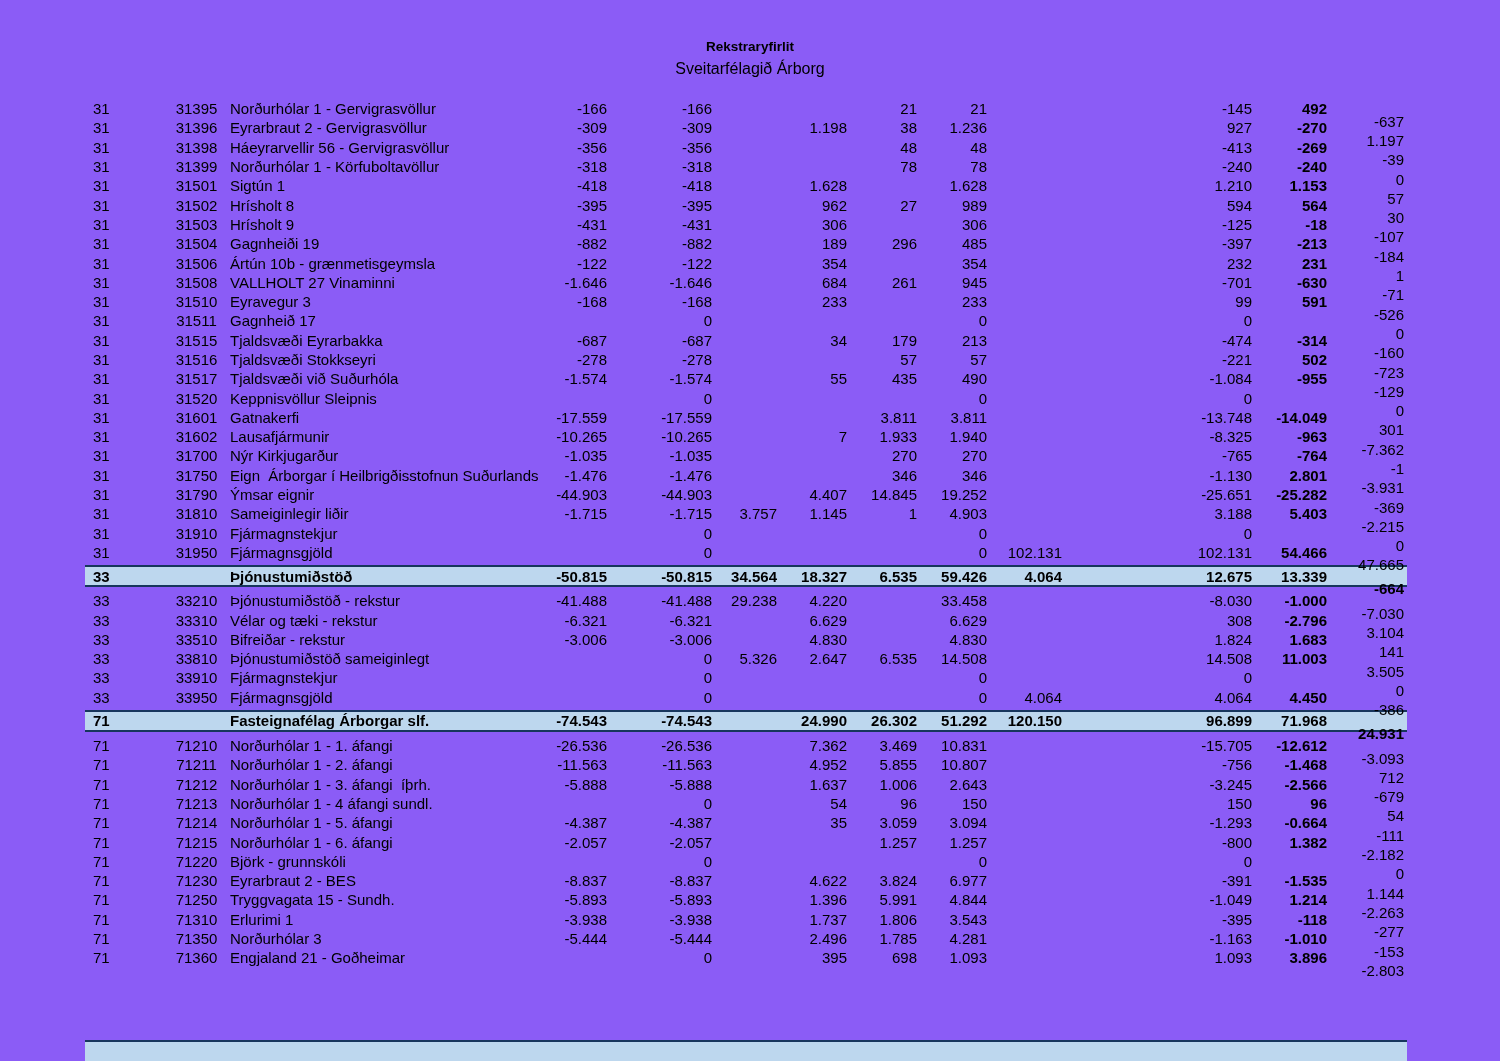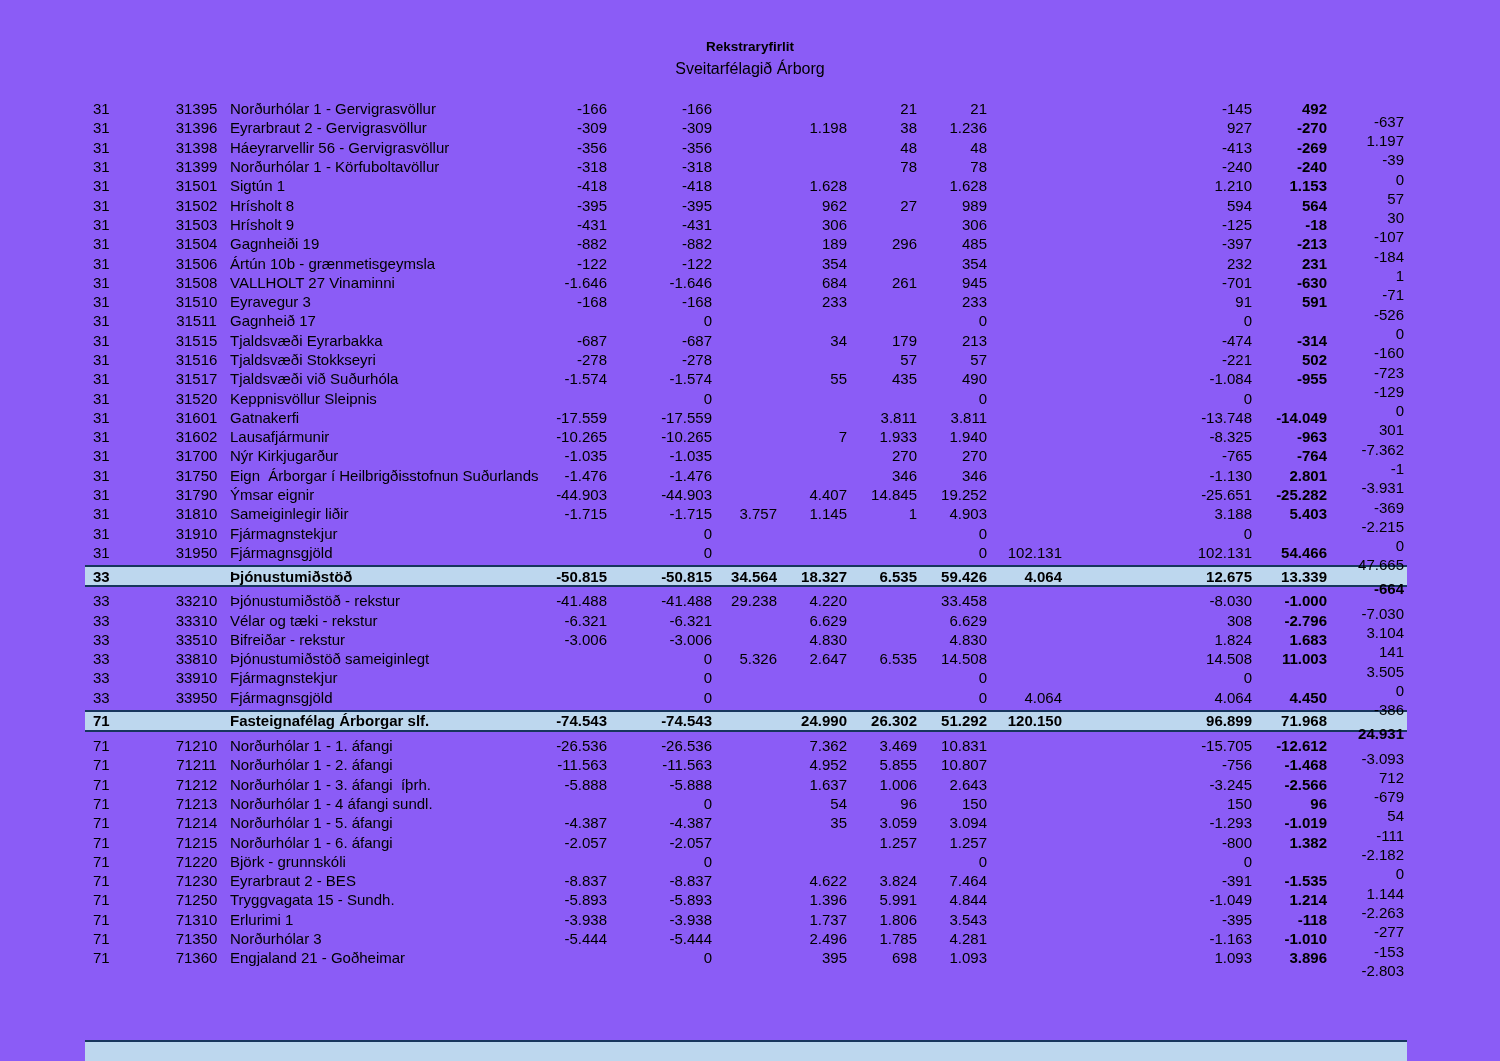--- a/index.html
+++ b/index.html
@@ -220,21 +220,21 @@
         <div class="cell c-dept">31</div>
         <div class="cell c-acct">31510</div>
         <div class="cell c-name">Eyravegur 3</div>
         <div class="cell num c1">-168</div>
         <div class="cell num c2">-168</div>
         <div class="cell num c3"></div>
         <div class="cell num c4">233</div>
         <div class="cell num c5"></div>
         <div class="cell num c6">233</div>
         <div class="cell num c7"></div>
-        <div class="cell num c8">91</div>
+        <div class="cell num c8">99</div>
         <div class="cell num c9">591</div>
         <div class="cell num c10">-526</div>
       </div>
       <div class="row">
         <div class="cell c-dept">31</div>
         <div class="cell c-acct">31511</div>
         <div class="cell c-name">Gagnheið 17</div>
         <div class="cell num c1"></div>
         <div class="cell num c2">0</div>
         <div class="cell num c3"></div>
@@ -611,21 +611,21 @@
         <div class="cell c-acct">71214</div>
         <div class="cell c-name">Norðurhólar 1 - 5. áfangi</div>
         <div class="cell num c1">-4.387</div>
         <div class="cell num c2">-4.387</div>
         <div class="cell num c3"></div>
         <div class="cell num c4">35</div>
         <div class="cell num c5">3.059</div>
         <div class="cell num c6">3.094</div>
         <div class="cell num c7"></div>
         <div class="cell num c8">-1.293</div>
-        <div class="cell num c9">-1.019</div>
+        <div class="cell num c9">-0.664</div>
         <div class="cell num c10">-111</div>
       </div>
       <div class="row">
         <div class="cell c-dept">71</div>
         <div class="cell c-acct">71215</div>
         <div class="cell c-name">Norðurhólar 1 - 6. áfangi</div>
         <div class="cell num c1">-2.057</div>
         <div class="cell num c2">-2.057</div>
         <div class="cell num c3"></div>
         <div class="cell num c4"></div>
@@ -653,21 +653,21 @@
       </div>
       <div class="row">
         <div class="cell c-dept">71</div>
         <div class="cell c-acct">71230</div>
         <div class="cell c-name">Eyrarbraut 2 - BES</div>
         <div class="cell num c1">-8.837</div>
         <div class="cell num c2">-8.837</div>
         <div class="cell num c3"></div>
         <div class="cell num c4">4.622</div>
         <div class="cell num c5">3.824</div>
-        <div class="cell num c6">7.464</div>
+        <div class="cell num c6">6.977</div>
         <div class="cell num c7"></div>
         <div class="cell num c8">-391</div>
         <div class="cell num c9">-1.535</div>
         <div class="cell num c10">1.144</div>
       </div>
       <div class="row">
         <div class="cell c-dept">71</div>
         <div class="cell c-acct">71250</div>
         <div class="cell c-name">Tryggvagata 15 - Sundh.</div>
         <div class="cell num c1">-5.893</div>

